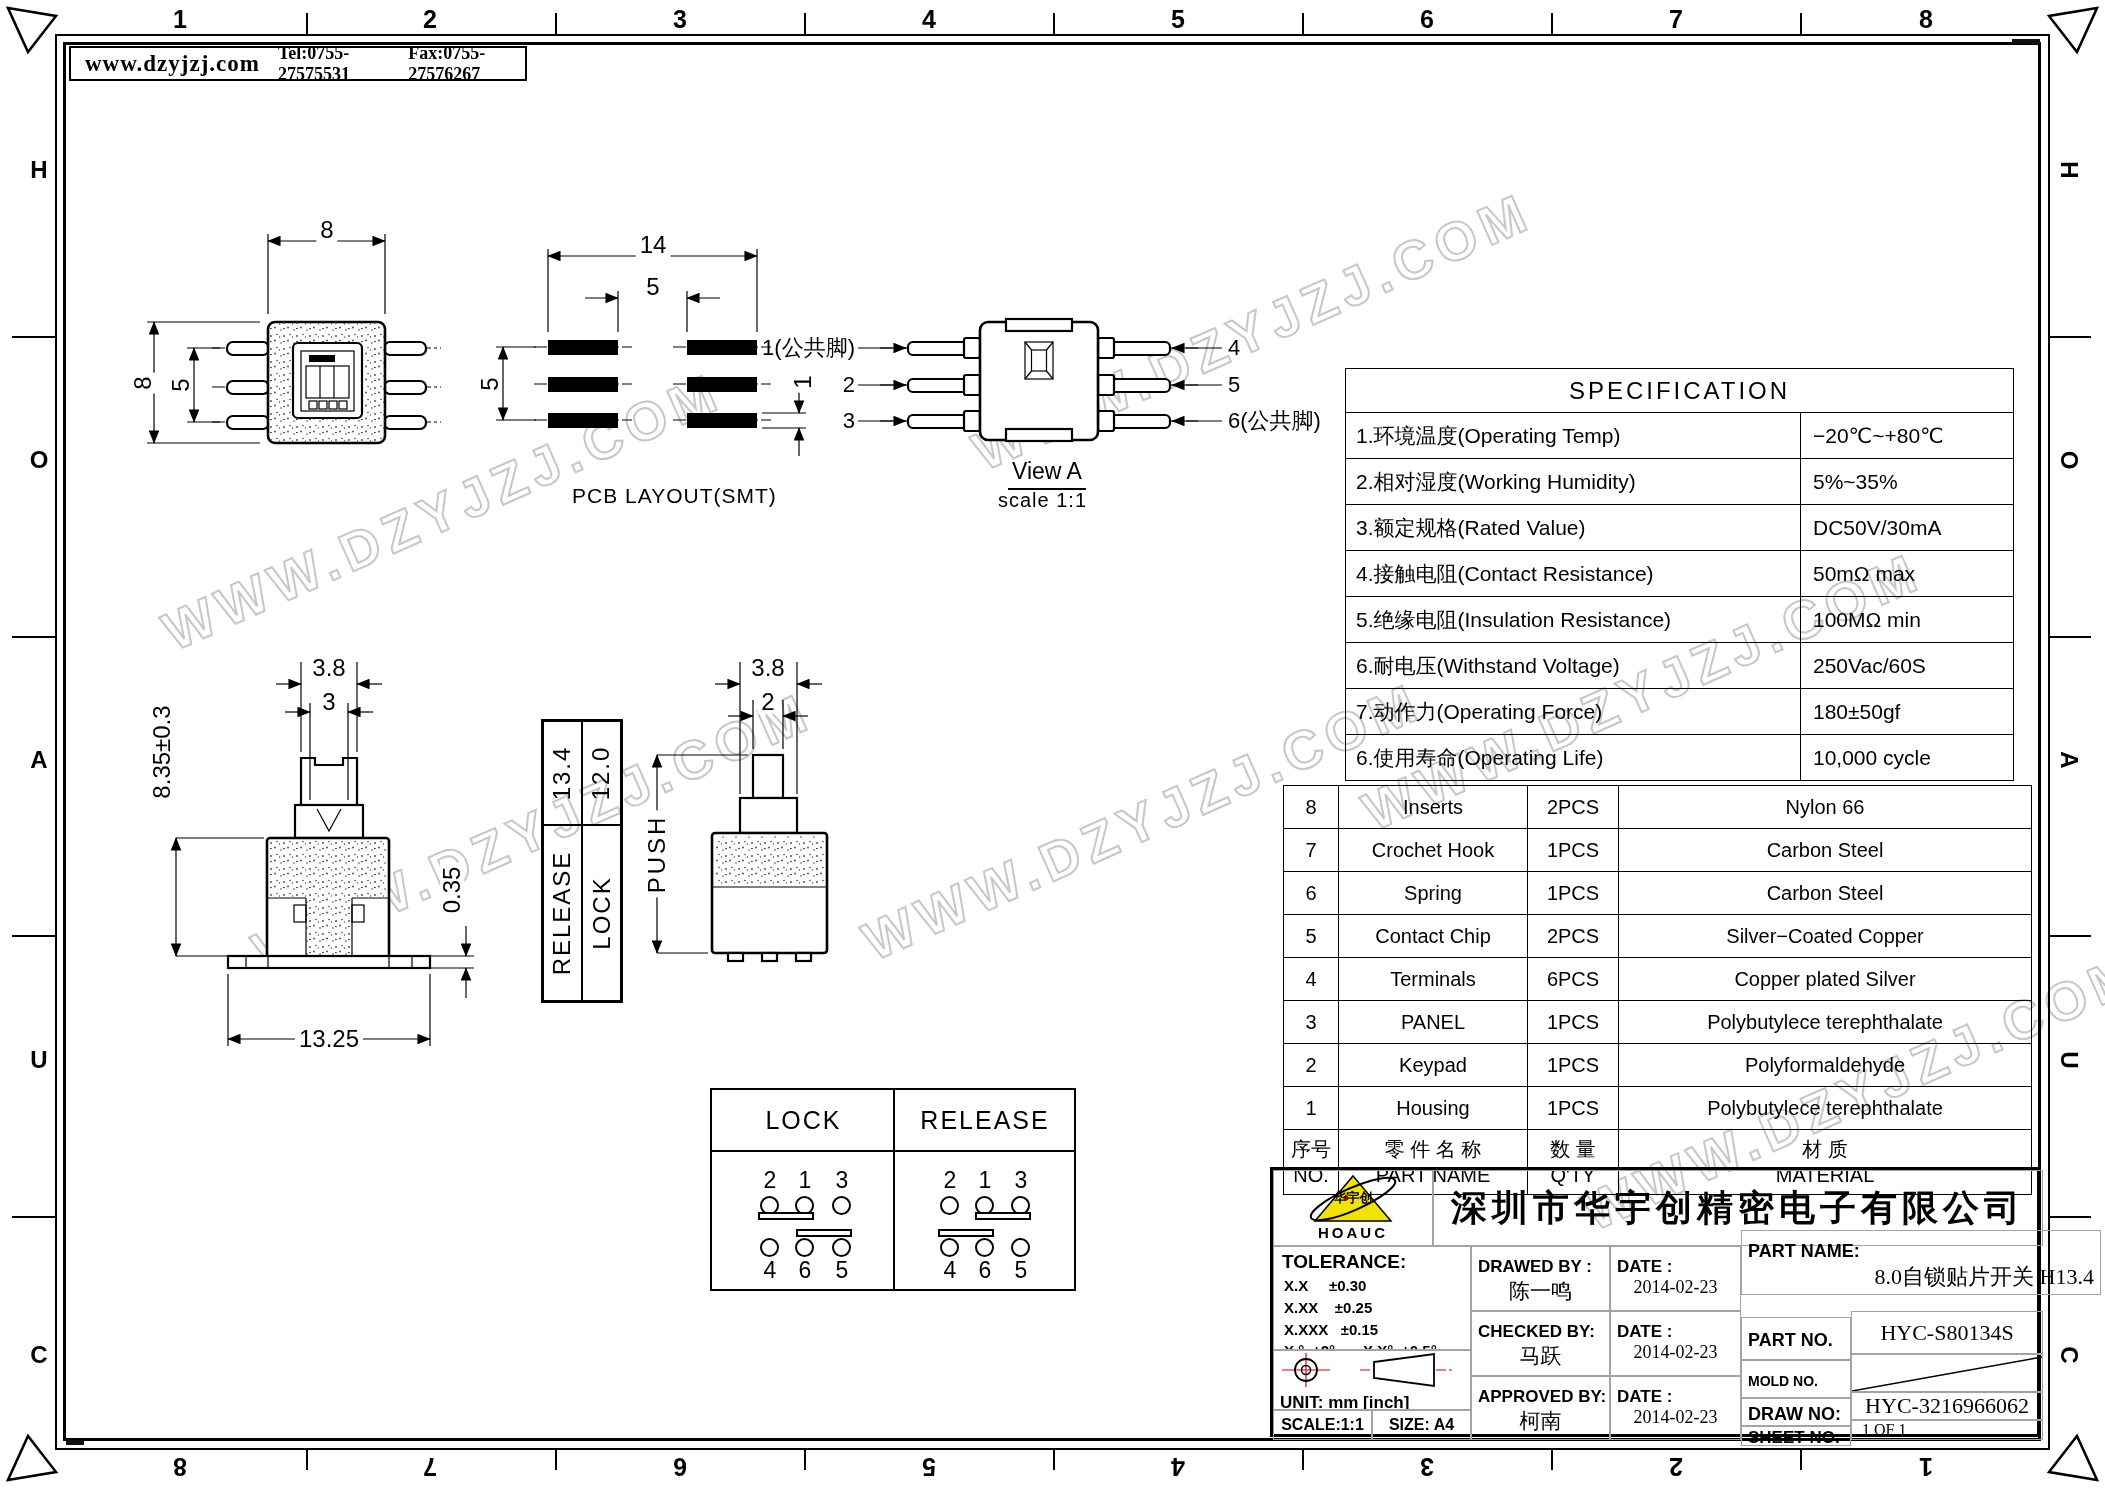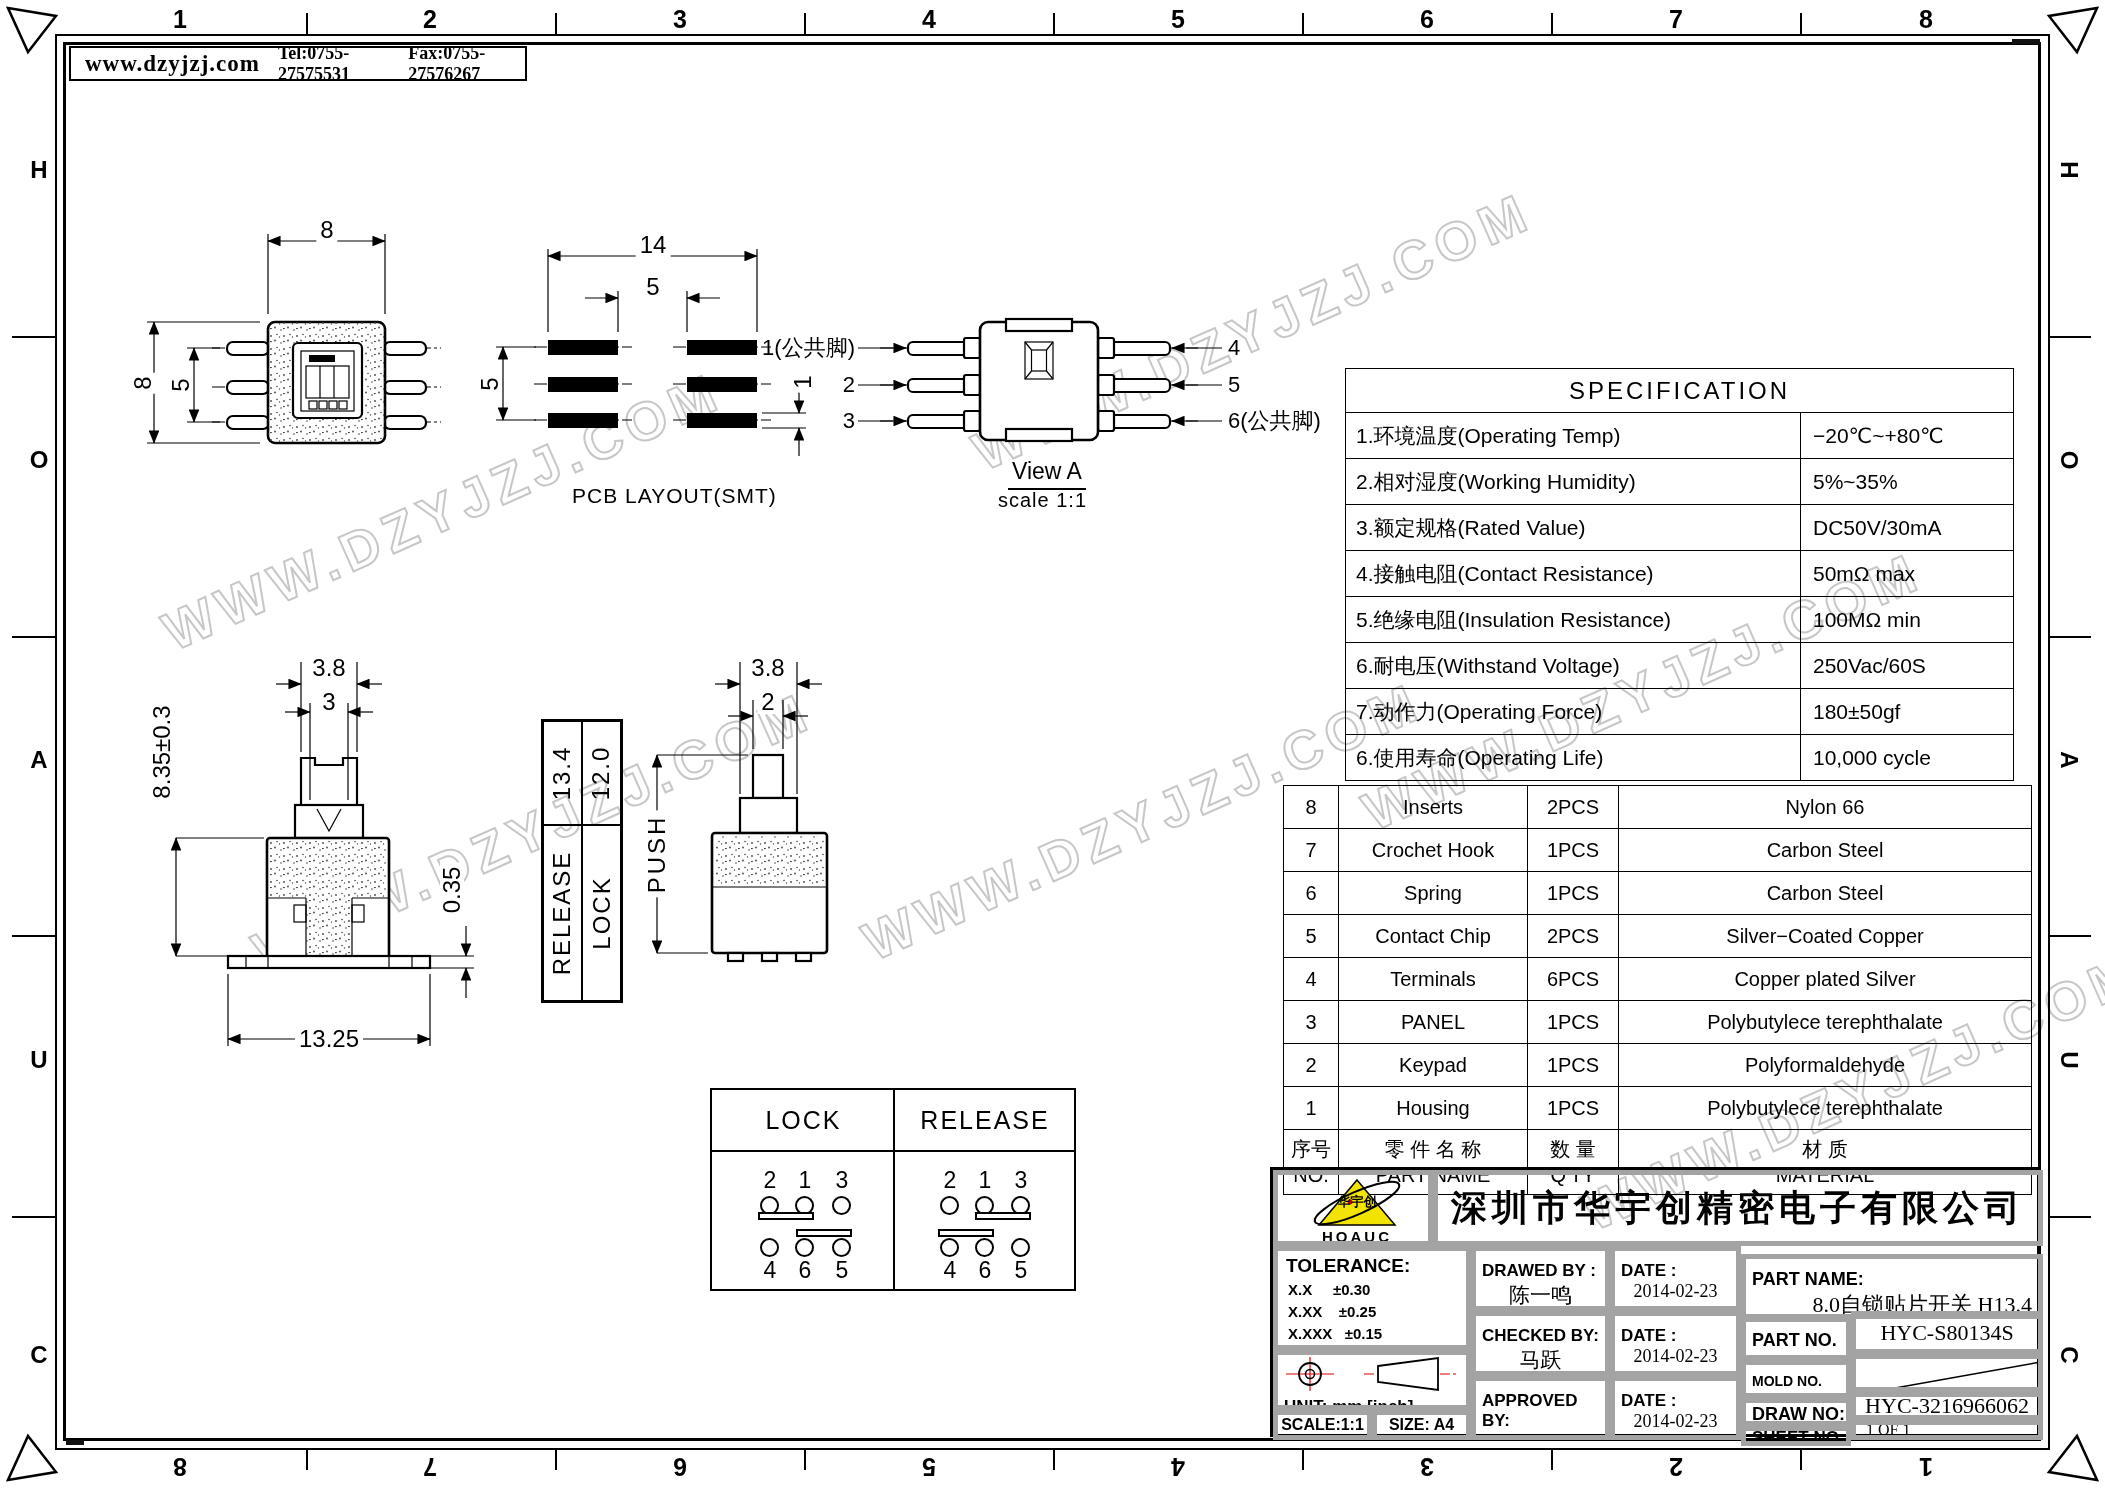--- a/index.html
+++ b/index.html
@@ -50,21 +50,21 @@
   .spec-item{width:443px;height:43px;font-size:21px;padding-left:10px;}
   .spec-val{width:199px;font-size:21px;padding-left:12px;}
   
   .parts-tbl{left:1283px;top:785px;border-collapse:collapse;table-layout:fixed;}
   .parts-tbl td,.parts-tbl th{border:1.5px solid #000;text-align:center;font-weight:normal;overflow:hidden;white-space:nowrap;}
   .parts-tbl td{height:40px;font-size:20px;}
   .pt-no{width:52px;}.pt-name{width:186px;}.pt-qty{width:88px;}.pt-mat{width:410px;font-size:19px;}
   .parts-head td{height:62px;font-size:20px;line-height:1.3;}
   
   .tblock{left:1270px;top:1167px;width:770px;height:270px;border:3px solid #000;box-sizing:border-box;}
-  .tb-cell{position:absolute;border:5px solid #a3a3a3;box-sizing:border-box;overflow:hidden;}
+  .tb-cell{position:absolute;border:1px solid #a3a3a3;box-sizing:border-box;overflow:hidden;}
   .tb-label{font-size:17px;font-weight:bold;padding:4px 0 0 6px;margin-top:6px;}
   .tb-val-cn{font-size:21px;text-align:center;}
   .tb-val-date{font-size:18px;text-align:center;font-family:"Liberation Serif","DejaVu Serif",serif;}
   .tb-serif{font-family:"Liberation Serif","DejaVu Serif",serif;}
   .company{display:flex;align-items:center;justify-content:center;font-size:36px;font-weight:bold;letter-spacing:5px;}
   .tol-line{font-size:15px;font-weight:bold;padding-left:10px;line-height:1.45;white-space:pre;}
 </style>
 </head>
 <body>
 
@@ -585,21 +585,21 @@
     </div>
     <div class="tb-cell" style="left:198px;top:206px;width:139px;height:64px;">
       <div class="tb-label">APPROVED BY:</div>
       <div class="tb-val-cn">柯南</div>
     </div>
     <div class="tb-cell" style="left:337px;top:206px;width:131px;height:64px;">
       <div class="tb-label">DATE :</div>
       <div class="tb-val-date">2014-02-23</div>
     </div>
 
-    <div class="tb-cell" style="left:468px;top:84px;width:302px;height:65px;">
+    <div class="tb-cell" style="left:468px;top:60px;width:360px;height:65px;">
       <div class="tb-label" style="font-size:18px;">PART NAME:</div>
       <div class="tb-serif" style="font-size:22px;text-align:right;padding-right:6px;">8.0自锁贴片开关 H13.4</div>
     </div>
     <div class="tb-cell tb-label" style="left:468px;top:141px;width:110px;height:43px;font-size:18px;display:flex;align-items:center;">PART NO.</div>
     <div class="tb-cell tb-serif" style="left:578px;top:141px;width:192px;height:43px;font-size:22px;display:flex;align-items:center;justify-content:center;">HYC-S80134S</div>
     <div class="tb-cell tb-label" style="left:468px;top:184px;width:110px;height:38px;font-size:14px;display:flex;align-items:center;">MOLD NO.</div>
     <div class="tb-cell" style="left:578px;top:184px;width:192px;height:38px;">
       <svg width="190" height="36">
           <line x1="0" y1="36" x2="190" y2="2" stroke="#000" stroke-width="1.5"></line>
         </svg>

